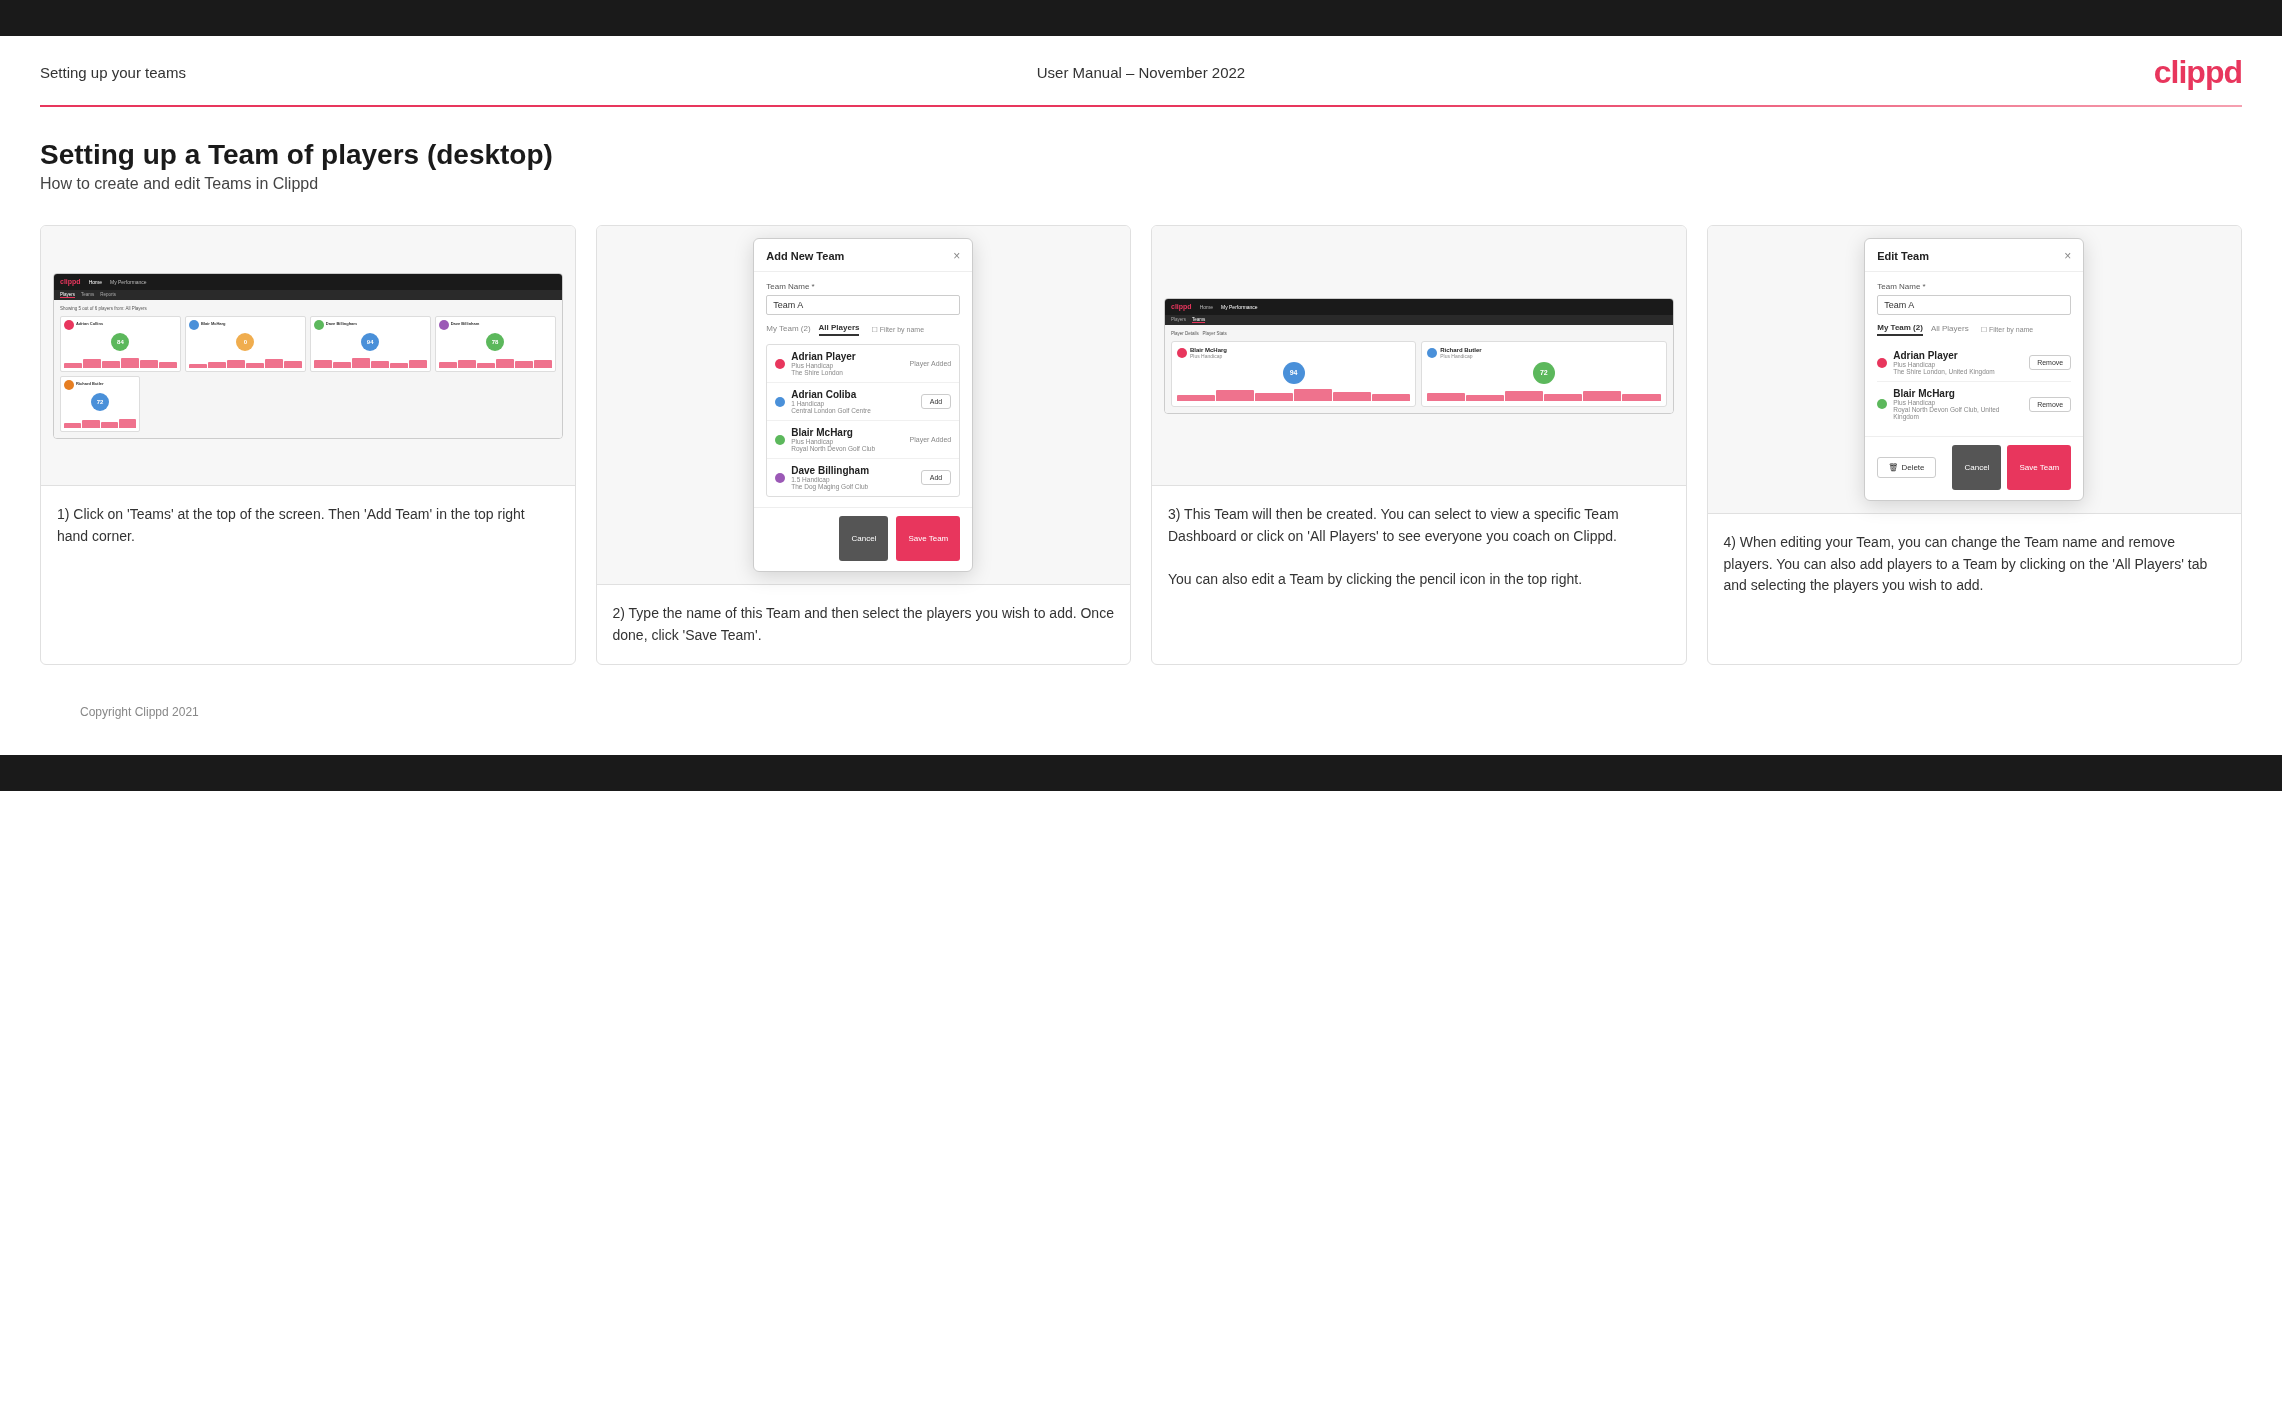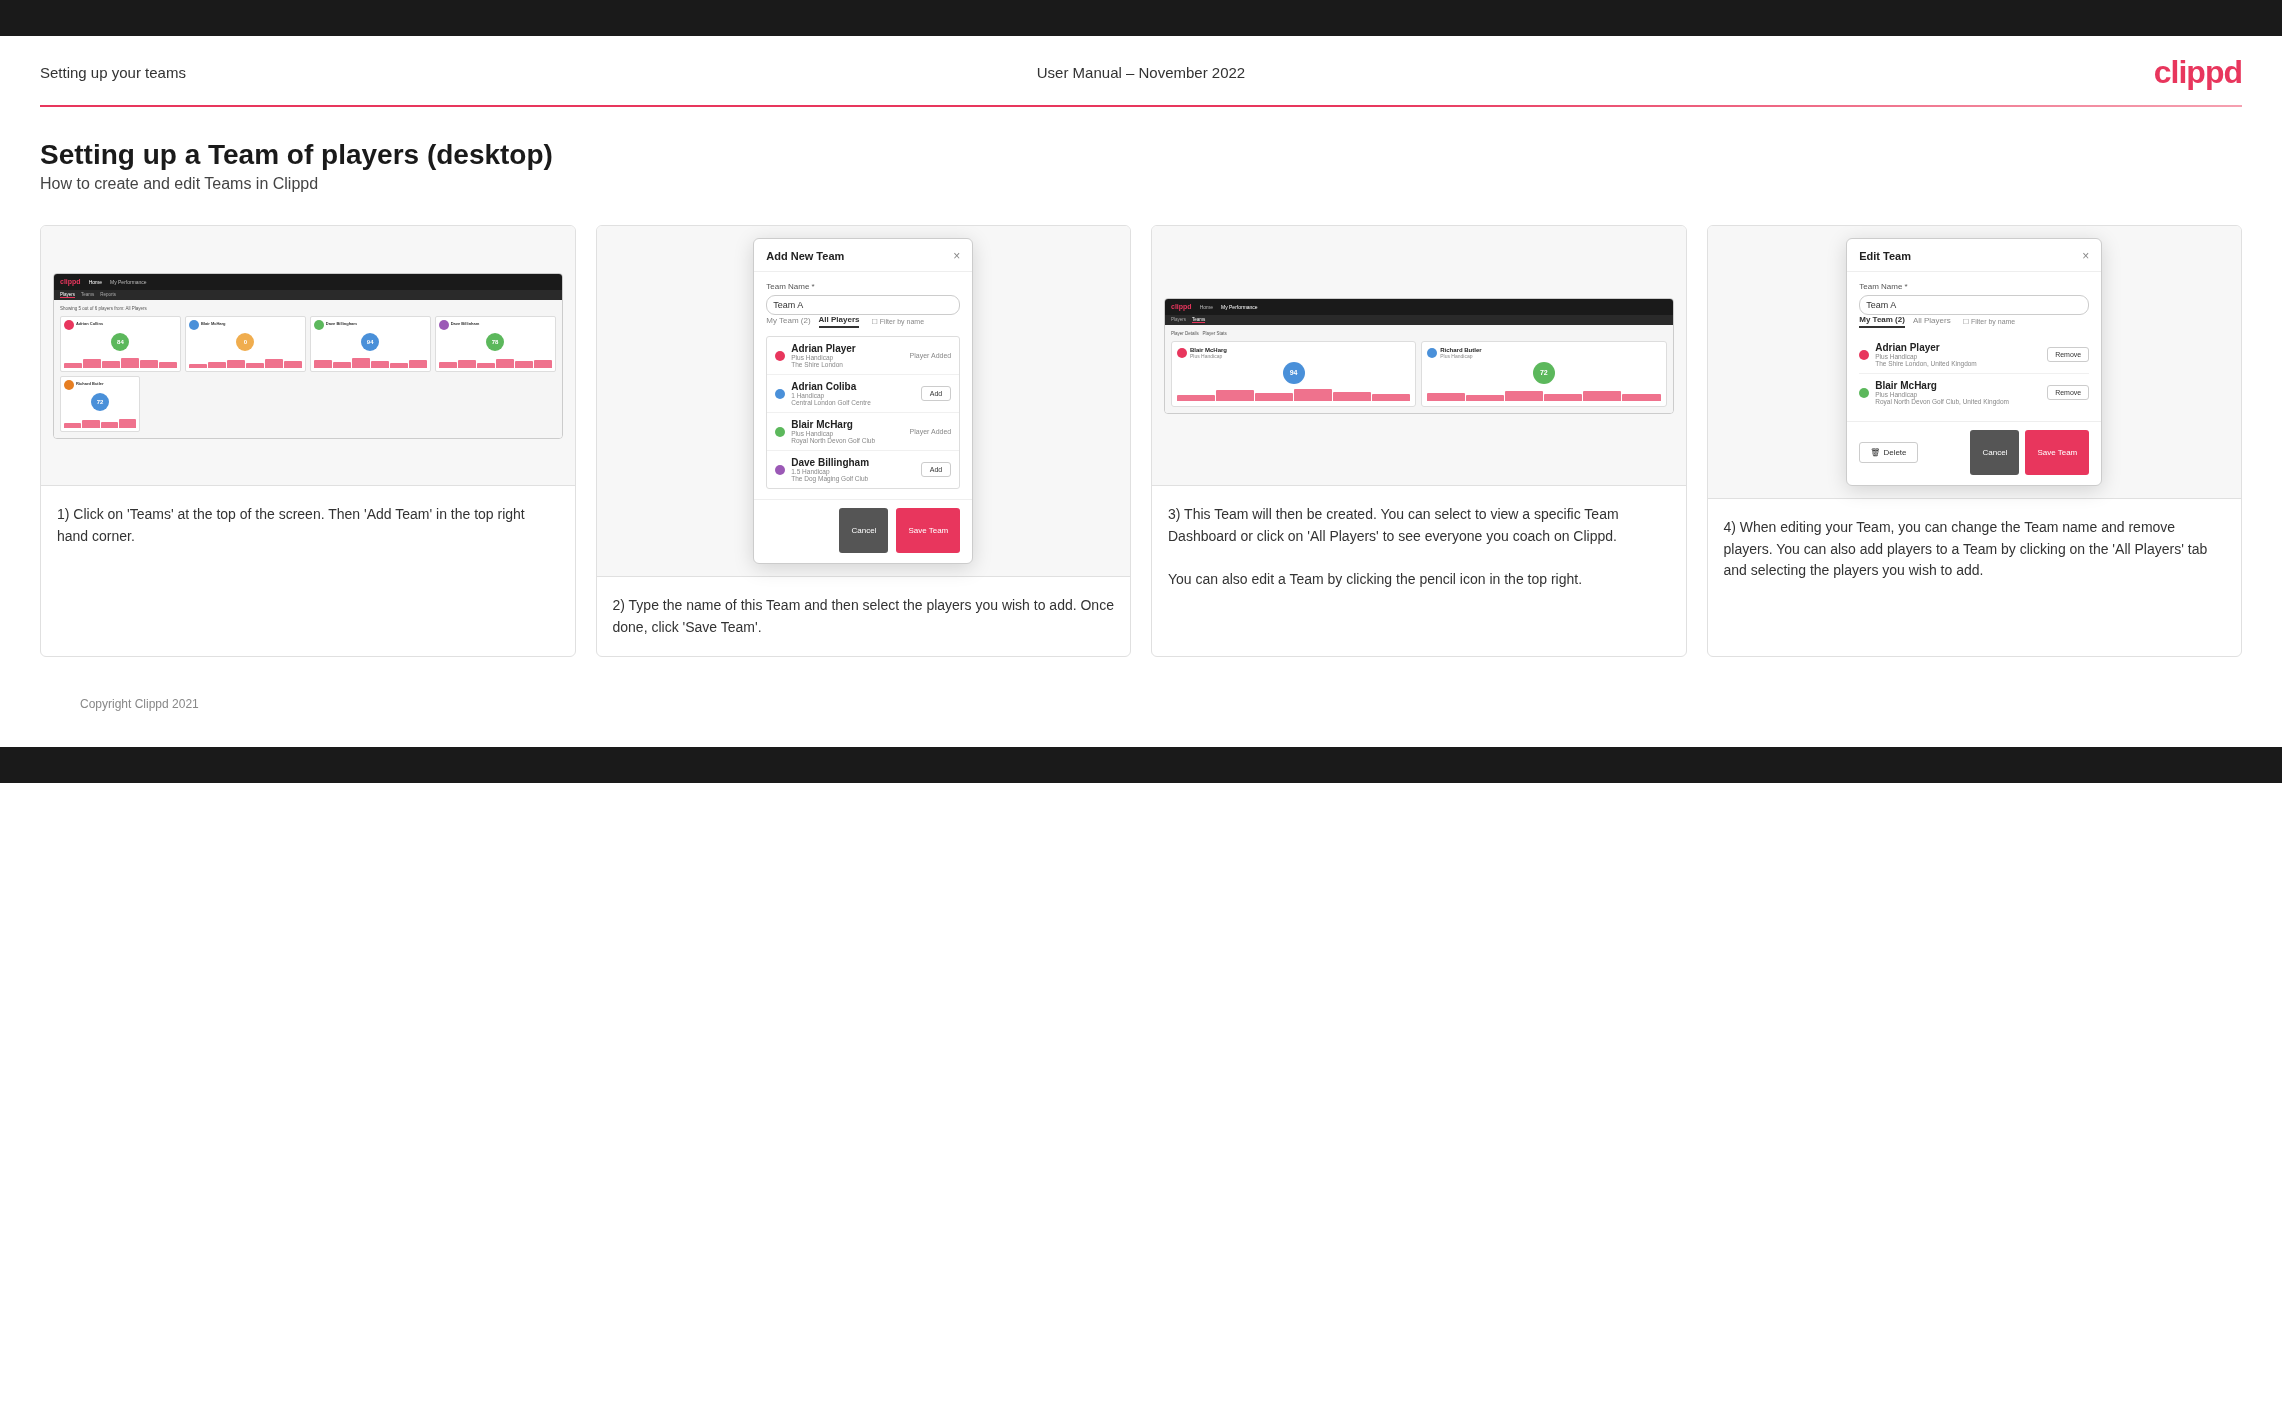--- a/index.html
+++ b/index.html
@@ -272,24 +272,25 @@
       padding: 10px 12px;
     }
     .mock-field-label {
       font-size: 8px;
       color: #555;
       margin-bottom: 3px;
     }
     .mock-text-input {
       width: 100%;
       border: 1px solid #ccc;
-      border-radius: 9px;
+      border-radius: 2px;
       padding: 4px 6px;
       font-size: 9px;
       color: #333;
+      margin-bottom: 8px;
       outline: none;
     }
     .mock-tabs {
       display: flex;
       align-items: center;
       gap: 8px;
       margin-bottom: 8px;
       font-size: 8px;
     }
     .mock-tab {
@@ -410,21 +411,21 @@
     .mock-player-row-detail2 {
       font-size: 5px;
       color: #888;
     }
 
     
     .mock-edit-modal {
       background: #fff;
       border: 1px solid #ccc;
       border-radius: 6px;
-      width: 256px;
+      width: 220px;
       font-family: inherit;
       box-shadow: 0 4px 20px rgba(0,0,0,0.15);
     }
     .mock-edit-player-row {
       display: flex;
       align-items: center;
       padding: 6px 0;
       gap: 6px;
       border-bottom: 1px solid #f0f0f0;
     }

